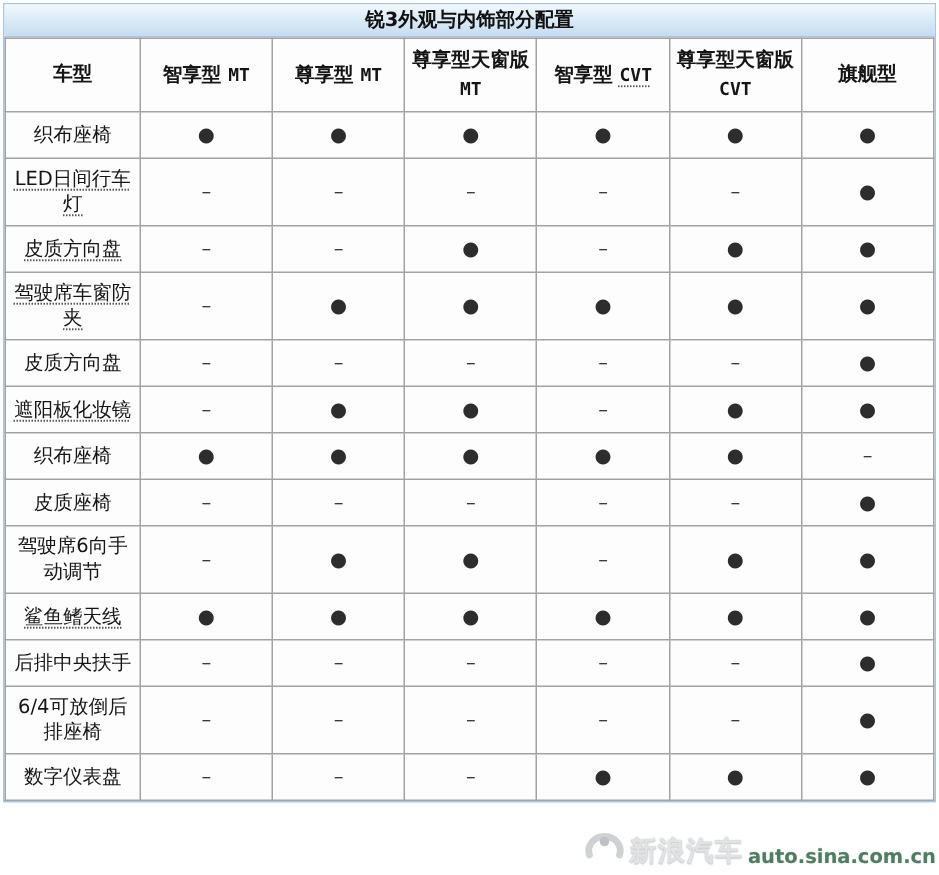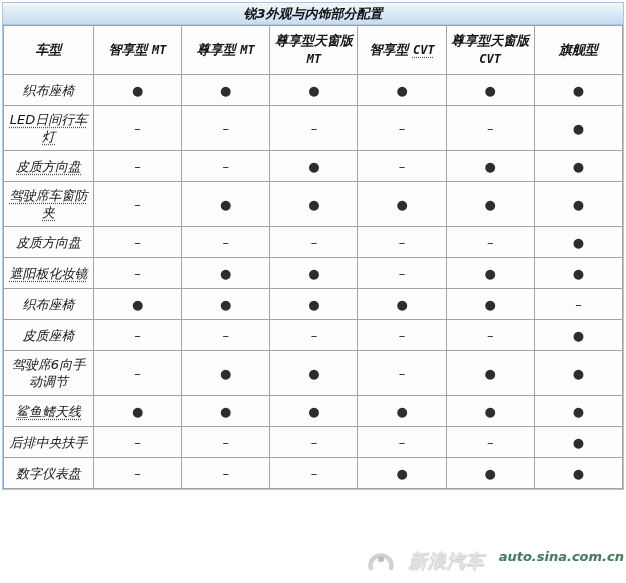--- a/index.html
+++ b/index.html
@@ -1,17 +1,17 @@
 <!DOCTYPE html>
 <html><head>
 <meta charset="utf-8">
 <style>
   html,body{margin:0;padding:0;background:#ffffff;}
   body{width:626px;height:583px;font-family:"DejaVu Sans","Liberation Sans",sans-serif;}
-  .page{position:relative;width:626px;height:583px;box-sizing:border-box;padding:2px;background:#fff;overflow:hidden;font-style:italic;}
+  .page{position:relative;width:626px;height:583px;box-sizing:border-box;padding:2px;background:#fff;overflow:hidden;}
   .table-frame{border:1px solid #a9c7e2;background:#fdfdfd;}
   .title-bar{
     height:21px;line-height:21px;text-align:center;
     font-size:13px;font-weight:bold;color:#111;
     background:linear-gradient(to bottom,#f2f8fd 0%,#dcebf7 45%,#c6dcf0 100%);
     border-bottom:1px solid #a9c7e2;
   }
   table{border-collapse:collapse;width:100%;table-layout:fixed;}
   th,td{
     border:1px solid #a3a3a3;text-align:center;vertical-align:middle;
@@ -26,21 +26,21 @@
   .h-trans{font-family:"DejaVu Sans Mono","Liberation Mono",monospace;font-weight:bold;font-size:12px;}
   .link{
     text-decoration:underline;
     text-decoration-style:dotted;
     text-decoration-color:#555;
     text-underline-offset:3px;
     cursor:pointer;
   }
   .watermark{
     position:absolute;right:2px;bottom:4px;height:30px;
-    display:flex;align-items:flex-start;gap:14px;
+    display:flex;align-items:flex-end;gap:3px;
     opacity:0.75;pointer-events:none;white-space:nowrap;
   }
   .wm-brand{
     font-size:18px;font-weight:bold;color:#d7dadd;
     text-shadow:0 0 1px #a8adb2, 0 1px 1px #b8bcc0;
     letter-spacing:1px;
   }
   .wm-url{
     font-size:13px;font-weight:bold;color:#14532d;
     text-shadow:0 0 1px #aeb2b6;
@@ -150,20 +150,29 @@
             <th><span class="link">鲨鱼鳍天线</span></th>
             <td class="dot">●</td>
             <td class="dot">●</td>
             <td class="dot">●</td>
             <td class="dot">●</td>
             <td class="dot">●</td>
             <td class="dot">●</td>
           </tr>
           <tr>
             <th><span>后排中央扶手</span></th>
+            <td class="dash">–</td>
+            <td class="dash">–</td>
+            <td class="dash">–</td>
+            <td class="dash">–</td>
+            <td class="dash">–</td>
+            <td class="dot">●</td>
+          </tr>
+          <tr>
+            <th><span>6/4可放倒后排座椅</span></th>
             <td class="dash">–</td>
             <td class="dash">–</td>
             <td class="dash">–</td>
             <td class="dash">–</td>
             <td class="dash">–</td>
             <td class="dot">●</td>
           </tr>
           <tr>
             <th><span>数字仪表盘</span></th>
             <td class="dash">–</td>

